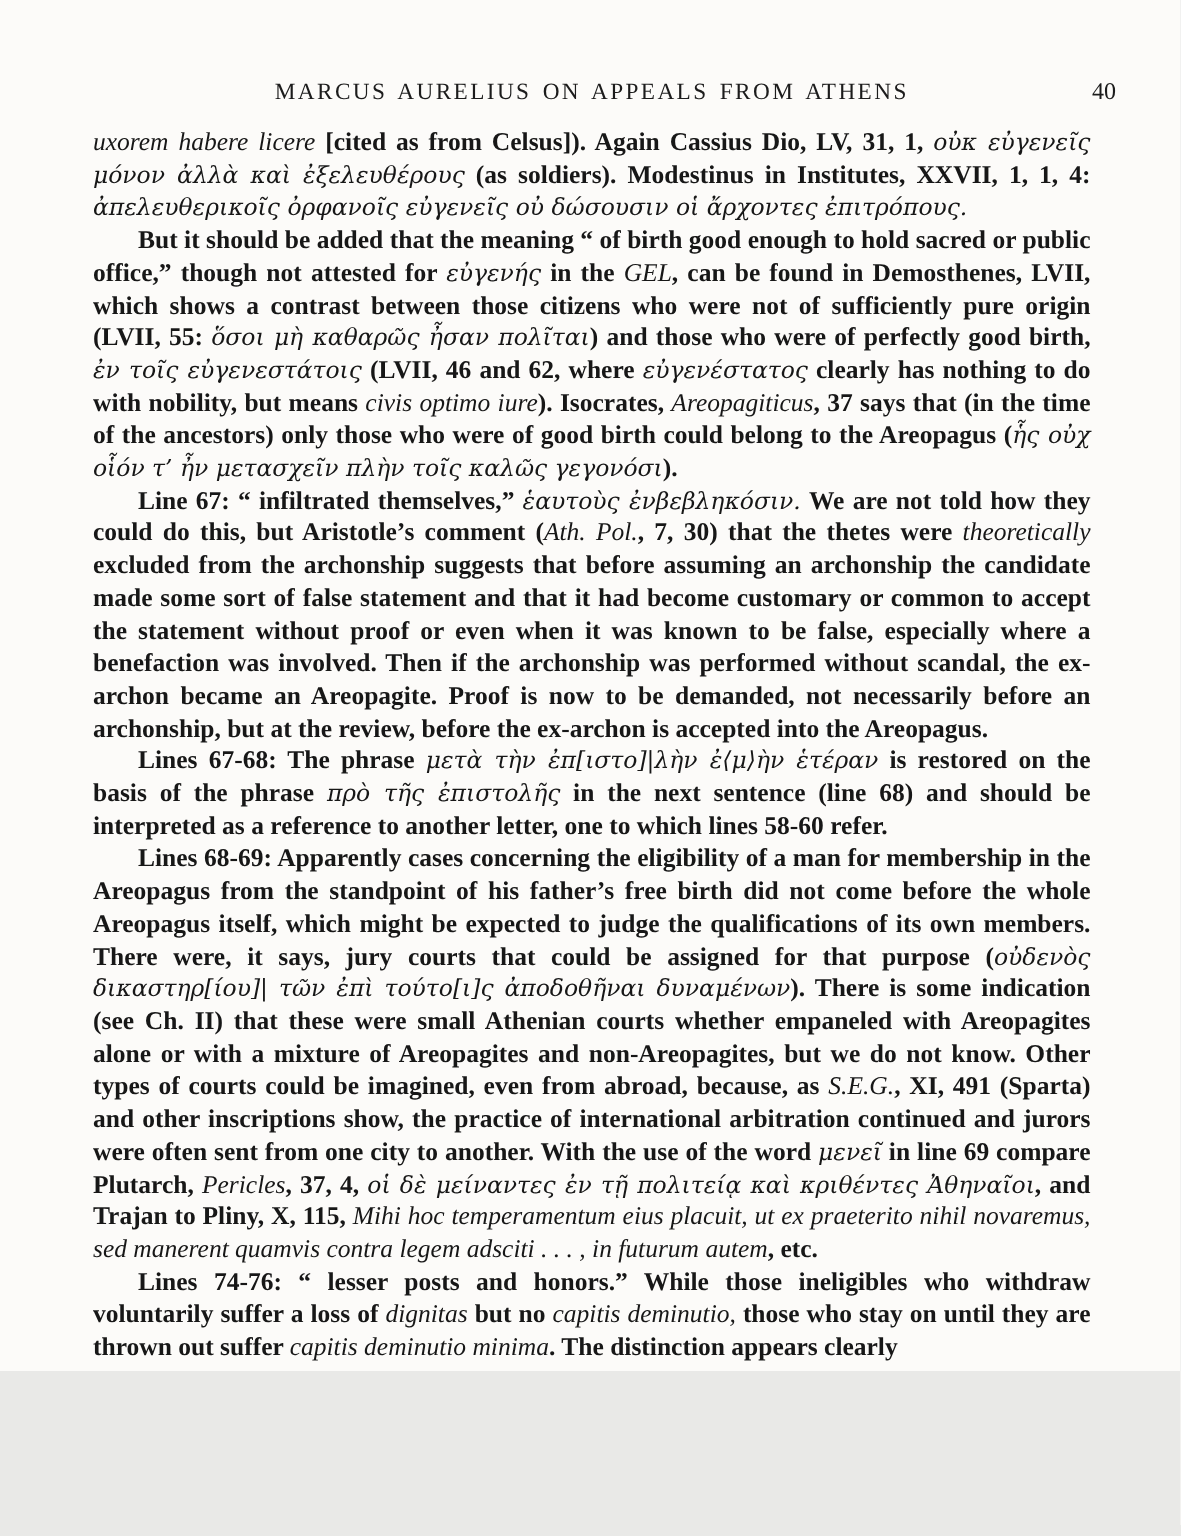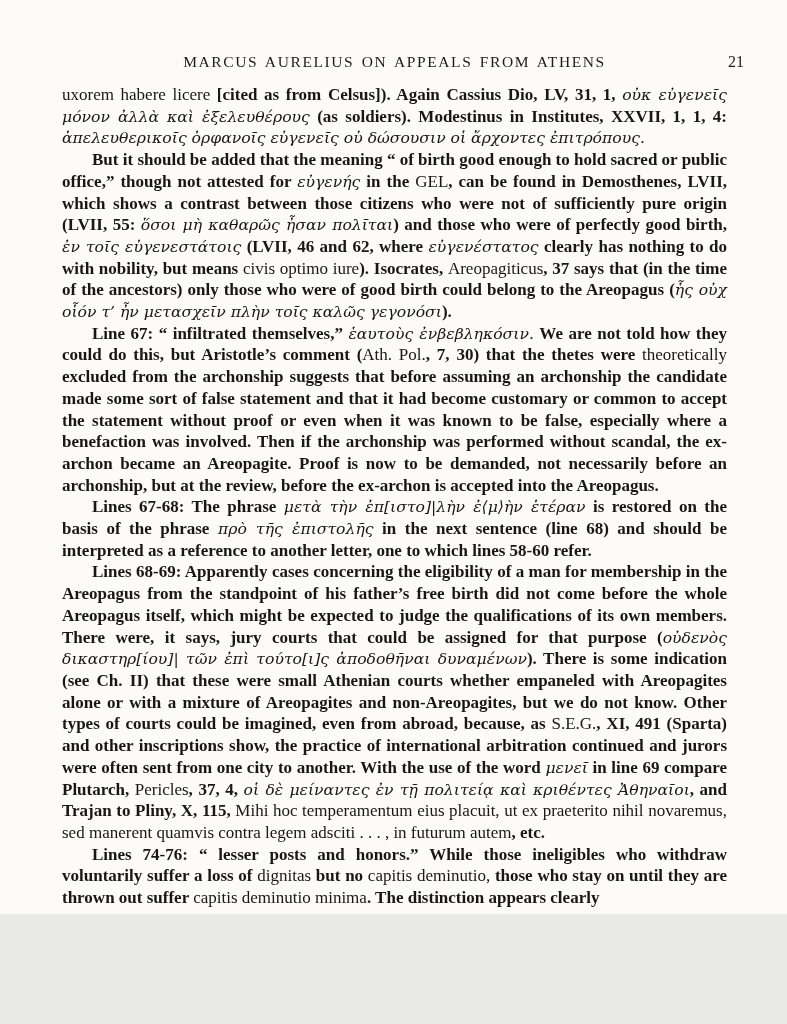--- a/index.html
+++ b/index.html
@@ -55,34 +55,34 @@
   }
   .body-text p {
     margin: 0;
     padding: 0;
     text-indent: 30px;
   }
   .body-text p.no-indent {
     text-indent: 0;
   }
   .seg-roman { font-style: normal; font-weight: bold; }
-  .seg-italic { }
+  .seg-italic { font-style: italic; }
   .seg-greek {
     font-style: italic;
     font-family: "DejaVu Serif", serif;
     font-size: 0.92em;
   }
 </style>
 </head>
 <body>
 
 <div class="page">
   <div class="running-header">
     <div class="running-title">MARCUS AURELIUS ON APPEALS FROM ATHENS</div>
-    <div class="page-number">21</div>
+    <div class="page-number">40</div>
   </div>
   <div class="body-text">
       <p class="no-indent"><span class="seg-italic">uxorem habere licere</span><span class="seg-roman"> [cited as from Celsus]). Again Cassius Dio, LV, 31, 1, </span><span class="seg-greek">οὐκ εὐγενεῖς μόνον ἀλλὰ καὶ ἐξελευθέρους</span><span class="seg-roman"> (as soldiers). Modestinus in Institutes, XXVII, 1, 1, 4: </span><span class="seg-greek">ἀπελευθερικοῖς ὀρφανοῖς εὐγενεῖς οὐ δώσουσιν οἱ ἄρχοντες ἐπιτρόπους.</span></p>
       <p><span class="seg-roman">But it should be added that the meaning “ of birth good enough to hold sacred or public office,” though not attested for </span><span class="seg-greek">εὐγενής</span><span class="seg-roman"> in the </span><span class="seg-italic">GEL</span><span class="seg-roman">, can be found in Demosthenes, LVII, which shows a contrast between those citizens who were not of sufficiently pure origin (LVII, 55: </span><span class="seg-greek">ὅσοι μὴ καθαρῶς ἦσαν πολῖται</span><span class="seg-roman">) and those who were of perfectly good birth, </span><span class="seg-greek">ἐν τοῖς εὐγενεστάτοις</span><span class="seg-roman"> (LVII, 46 and 62, where </span><span class="seg-greek">εὐγενέστατος</span><span class="seg-roman"> clearly has nothing to do with nobility, but means </span><span class="seg-italic">civis optimo iure</span><span class="seg-roman">). Isocrates, </span><span class="seg-italic">Areopagiticus</span><span class="seg-roman">, 37 says that (in the time of the ancestors) only those who were of good birth could belong to the Areopagus (</span><span class="seg-greek">ἧς οὐχ οἷόν τ’ ἦν μετασχεῖν πλὴν τοῖς καλῶς γεγονόσι</span><span class="seg-roman">).</span></p>
       <p><span class="seg-roman">Line 67: “ infiltrated themselves,” </span><span class="seg-greek">ἑαυτοὺς ἐνβεβληκόσιν.</span><span class="seg-roman"> We are not told how they could do this, but Aristotle’s comment (</span><span class="seg-italic">Ath. Pol.</span><span class="seg-roman">, 7, 30) that the thetes were </span><span class="seg-italic">theoretically</span><span class="seg-roman"> excluded from the archonship suggests that before assuming an archonship the candidate made some sort of false statement and that it had become customary or common to accept the statement without proof or even when it was known to be false, especially where a benefaction was involved. Then if the archonship was performed without scandal, the ex-archon became an Areopagite. Proof is now to be demanded, not necessarily before an archonship, but at the review, before the ex-archon is accepted into the Areopagus.</span></p>
       <p><span class="seg-roman">Lines 67-68: The phrase </span><span class="seg-greek">μετὰ τὴν ἐπ[ιστο]|λὴν ἐ⟨μ⟩ὴν ἑτέραν</span><span class="seg-roman"> is restored on the basis of the phrase </span><span class="seg-greek">πρὸ τῆς ἐπιστολῆς</span><span class="seg-roman"> in the next sentence (line 68) and should be interpreted as a reference to another letter, one to which lines 58-60 refer.</span></p>
       <p><span class="seg-roman">Lines 68-69: Apparently cases concerning the eligibility of a man for membership in the Areopagus from the standpoint of his father’s free birth did not come before the whole Areopagus itself, which might be expected to judge the qualifications of its own members. There were, it says, jury courts that could be assigned for that purpose (</span><span class="seg-greek">οὐδενὸς δικαστηρ[ίου]| τῶν ἐπὶ τούτο[ι]ς ἀποδοθῆναι δυναμένων</span><span class="seg-roman">). There is some indication (see Ch. II) that these were small Athenian courts whether empaneled with Areopagites alone or with a mixture of Areopagites and non-Areopagites, but we do not know. Other types of courts could be imagined, even from abroad, because, as </span><span class="seg-italic">S.E.G.</span><span class="seg-roman">, XI, 491 (Sparta) and other inscriptions show, the practice of international arbitration continued and jurors were often sent from one city to another. With the use of the word </span><span class="seg-greek">μενεῖ</span><span class="seg-roman"> in line 69 compare Plutarch, </span><span class="seg-italic">Pericles</span><span class="seg-roman">, 37, 4, </span><span class="seg-greek">οἱ δὲ μείναντες ἐν τῇ πολιτείᾳ καὶ κριθέντες Ἀθηναῖοι</span><span class="seg-roman">, and Trajan to Pliny, X, 115, </span><span class="seg-italic">Mihi hoc temperamentum eius placuit, ut ex praeterito nihil novaremus, sed manerent quamvis contra legem adsciti . . . , in futurum autem</span><span class="seg-roman">, etc.</span></p>
       <p><span class="seg-roman">Lines 74-76: “ lesser posts and honors.” While those ineligibles who withdraw voluntarily suffer a loss of </span><span class="seg-italic">dignitas</span><span class="seg-roman"> but no </span><span class="seg-italic">capitis deminutio,</span><span class="seg-roman"> those who stay on until they are thrown out suffer </span><span class="seg-italic">capitis deminutio minima</span><span class="seg-roman">. The distinction appears clearly</span></p>
     </div>
 </div>

